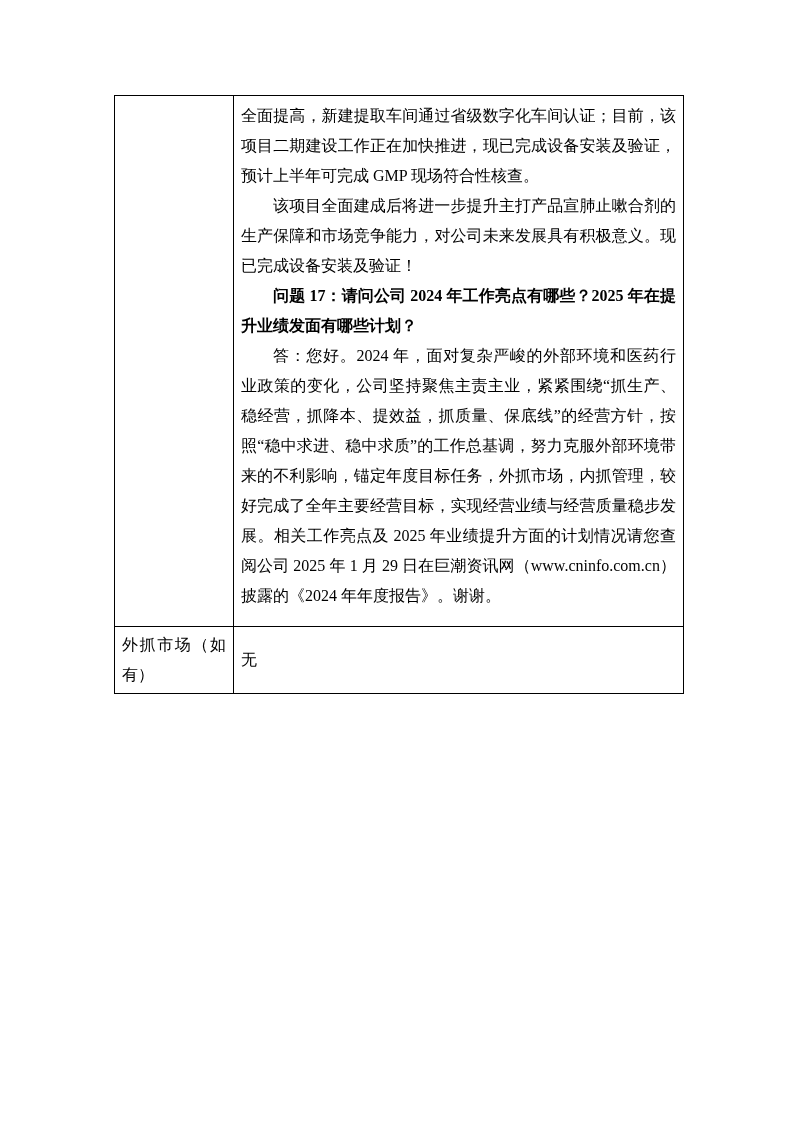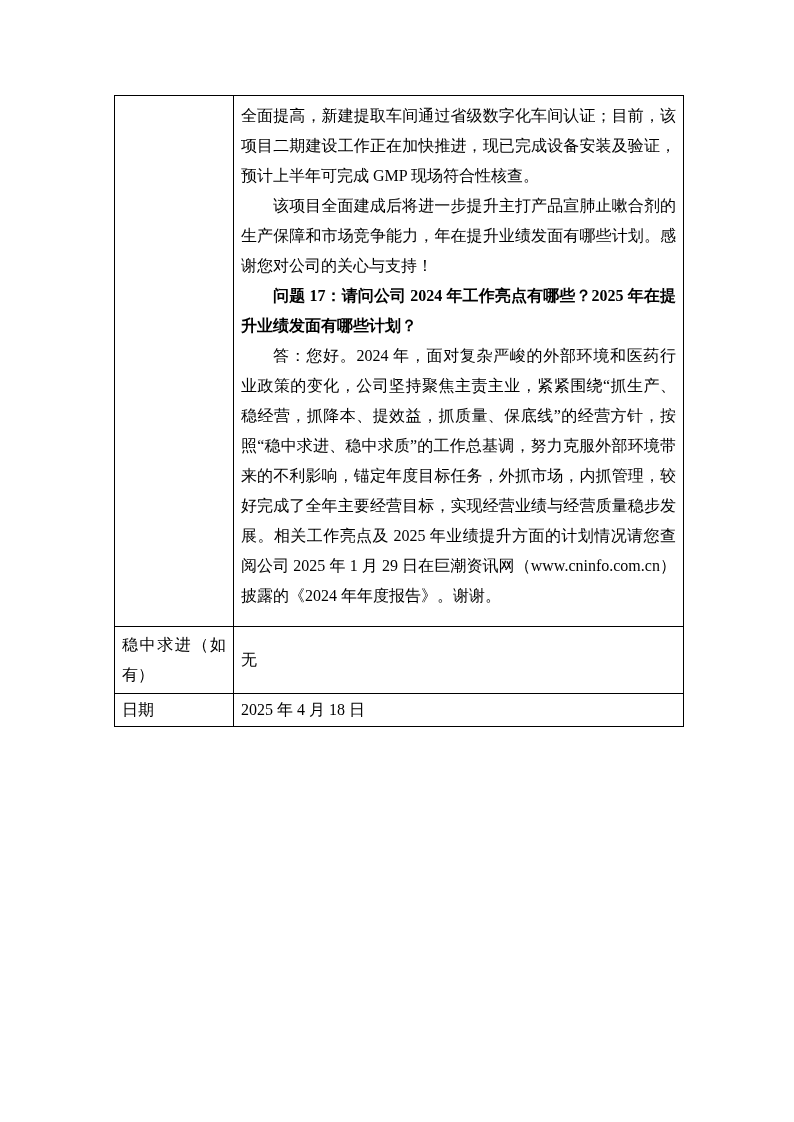--- a/index.html
+++ b/index.html
@@ -55,28 +55,24 @@
   <table class="doc-table">
     <colgroup>
       <col class="c1">
       <col class="c2">
     </colgroup>
     <tbody>
       <tr class="row-main">
         <td class="label-cell"></td>
         <td class="content-cell">
           <p class="para">全面提高，新建提取车间通过省级数字化车间认证；目前，该项目二期建设工作正在加快推进，现已完成设备安装及验证，预计上半年可完成 GMP 现场符合性核查。</p>
-          <p class="para indent">该项目全面建成后将进一步提升主打产品宣肺止嗽合剂的生产保障和市场竞争能力，年在提升业绩发面有哪些计划。感谢您对公司的关心与支持！</p>
+          <p class="para indent">该项目全面建成后将进一步提升主打产品宣肺止嗽合剂的生产保障和市场竞争能力，对公司未来发展具有积极意义。现已完成设备安装及验证！</p>
           <p class="para indent bold">问题 17：请问公司 2024 年工作亮点有哪些？2025 年在提升业绩发面有哪些计划？</p>
           <p class="para indent">答：您好。2024 年，面对复杂严峻的外部环境和医药行业政策的变化，公司坚持聚焦主责主业，紧紧围绕“抓生产、稳经营，抓降本、提效益，抓质量、保底线”的经营方针，按照“稳中求进、稳中求质”的工作总基调，努力克服外部环境带来的不利影响，锚定年度目标任务，外抓市场，内抓管理，较好完成了全年主要经营目标，实现经营业绩与经营质量稳步发展。相关工作亮点及 2025 年业绩提升方面的计划情况请您查阅公司 2025 年 1 月 29 日在巨潮资讯网（www.cninfo.com.cn）披露的《2024 年年度报告》。谢谢。</p>
         </td>
       </tr>
       <tr class="row-attachment">
-        <td class="label-cell">稳中求进（如有）</td>
+        <td class="label-cell">外抓市场（如有）</td>
         <td class="content-cell v-middle">无</td>
-      </tr>
-      <tr class="row-date">
-        <td class="label-cell v-middle">日期</td>
-        <td class="content-cell v-middle">2025 年 4 月 18 日</td>
       </tr>
     </tbody>
   </table>
 </div>
 
 </body></html>

